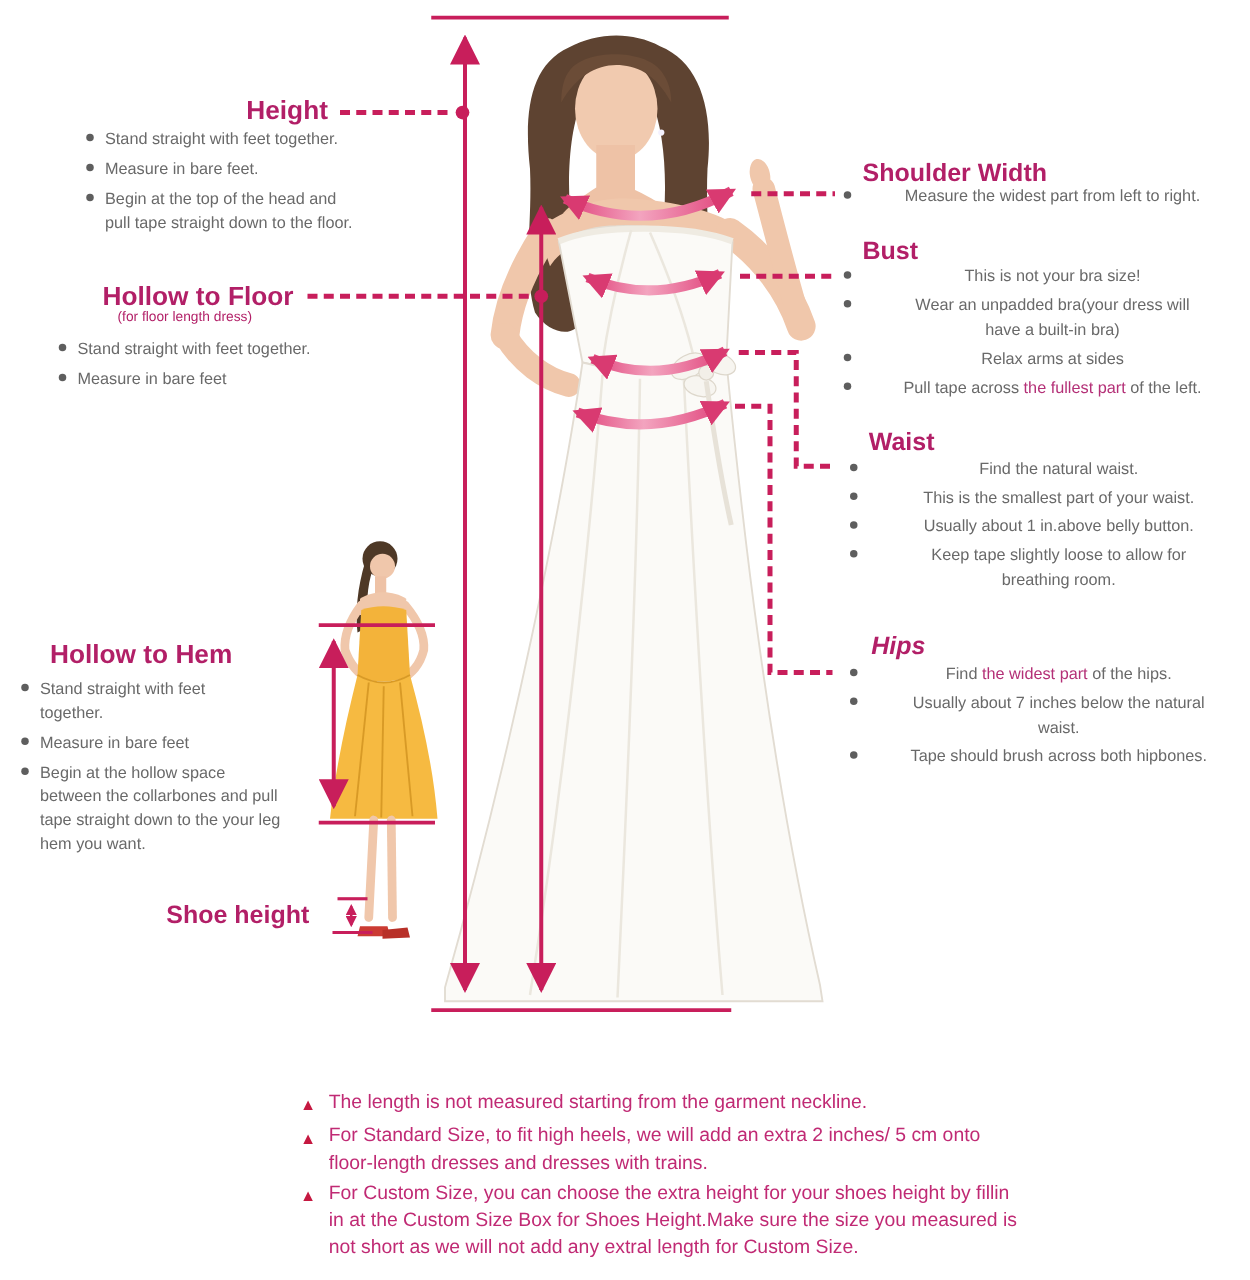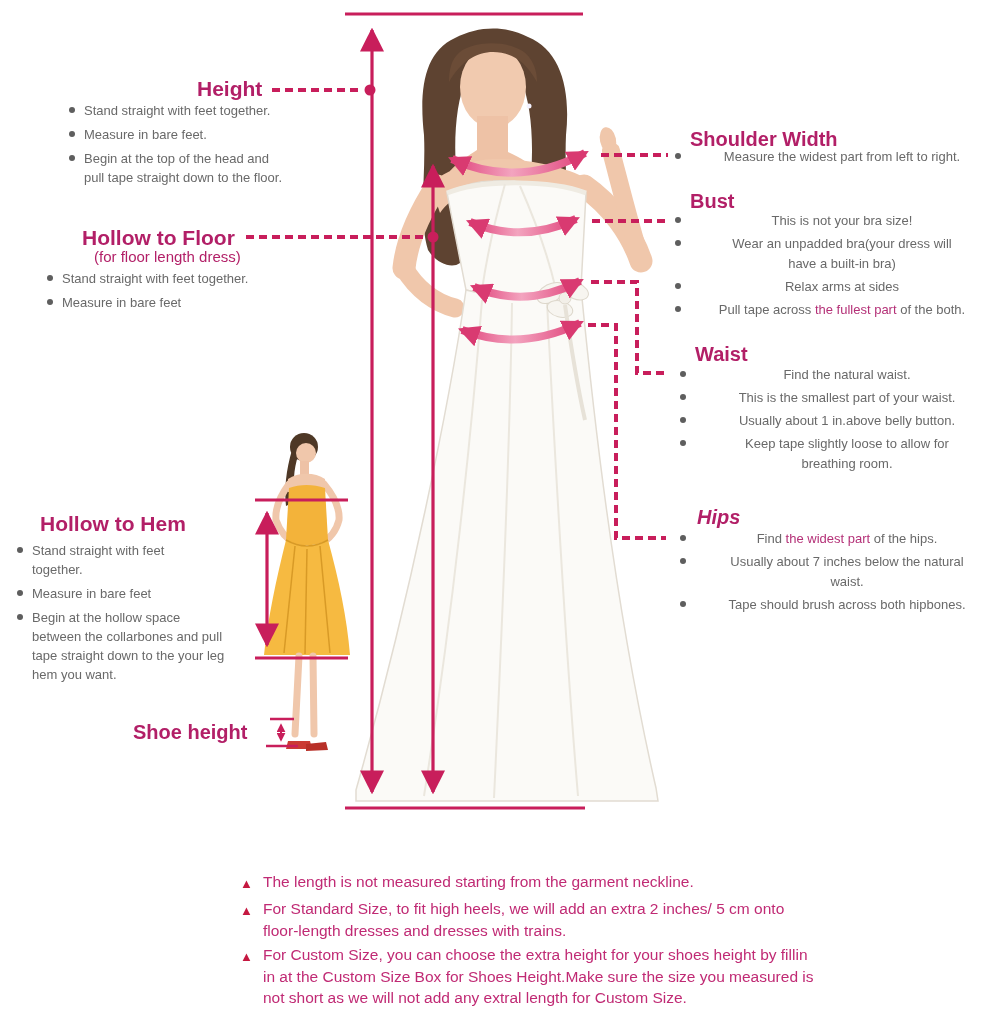--- a/index.html
+++ b/index.html
@@ -4,21 +4,21 @@
 <style>
   html,body { margin:0; padding:0; background:#fff; }
   .canvas {
     position:relative; width:1000px; height:1024px; background:#ffffff;
     font-family:"Liberation Sans", sans-serif; overflow:hidden;
   }
   .svg-layer { position:absolute; left:0; top:0; width:1000px; height:1024px; }
   .title { position:absolute; color:#b21f67; font-weight:bold; font-size:21px; white-space:nowrap; }
   .rtitle { font-size:20px; }
   .stitle { font-size:20px; }
-  .subtitle { position:absolute; color:#b21f67; font-size:15px; white-space:nowrap; }
+  .subtitle { position:absolute; color:#b21f67; font-size:11px; white-space:nowrap; }
   .blist { position:absolute; list-style:none; margin:0; padding:0; color:#696969; font-size:13px; line-height:19px; }
   .blist li { position:relative; padding-left:18px; margin-bottom:5px; white-space:pre-line; }
   .blist li::before { content:""; position:absolute; left:3px; top:6px; width:6px; height:6px; border-radius:50%; background:#5e5e5e; }
   .rlist { line-height:20px; }
   .rlist li { margin-bottom:3px;text-align:center; }
   .hl { color:#b43077; }
   .note { position:absolute; color:#c02a74; font-size:15.5px; line-height:21.5px; padding-left:23px; }
   .note-text { white-space:pre-line; }
   .tri { position:absolute; left:0; top:2px; font-size:13px; color:#c51840; }
 </style>
@@ -170,21 +170,21 @@
   <ul class="blist rlist" style="left:672px; top:147px; width:322px;">
     <li>Measure the widest part from left to right.</li>
   </ul>
 
   <div class="title rtitle" style="left:690px; top:190px;">Bust</div>
   <ul class="blist rlist" style="left:672px; top:211px; width:322px;">
     <li>This is not your bra size!</li>
     <li>Wear an unpadded bra(your dress will
 have a built-in bra)</li>
     <li>Relax arms at sides</li>
-    <li><span>Pull tape across </span><span class="hl">the fullest part</span><span> of the both.</span></li>
+    <li><span>Pull tape across </span><span class="hl">the fullest part</span><span> of the left.</span></li>
   </ul>
 
   <div class="title rtitle" style="left:695px; top:343px;">Waist</div>
   <ul class="blist rlist" style="left:677px; top:365px; width:322px;">
     <li>Find the natural waist.</li>
     <li>This is the smallest part of your waist.</li>
     <li>Usually about 1 in.above belly button.</li>
     <li>Keep tape slightly loose to allow for
 breathing room.</li>
   </ul>

